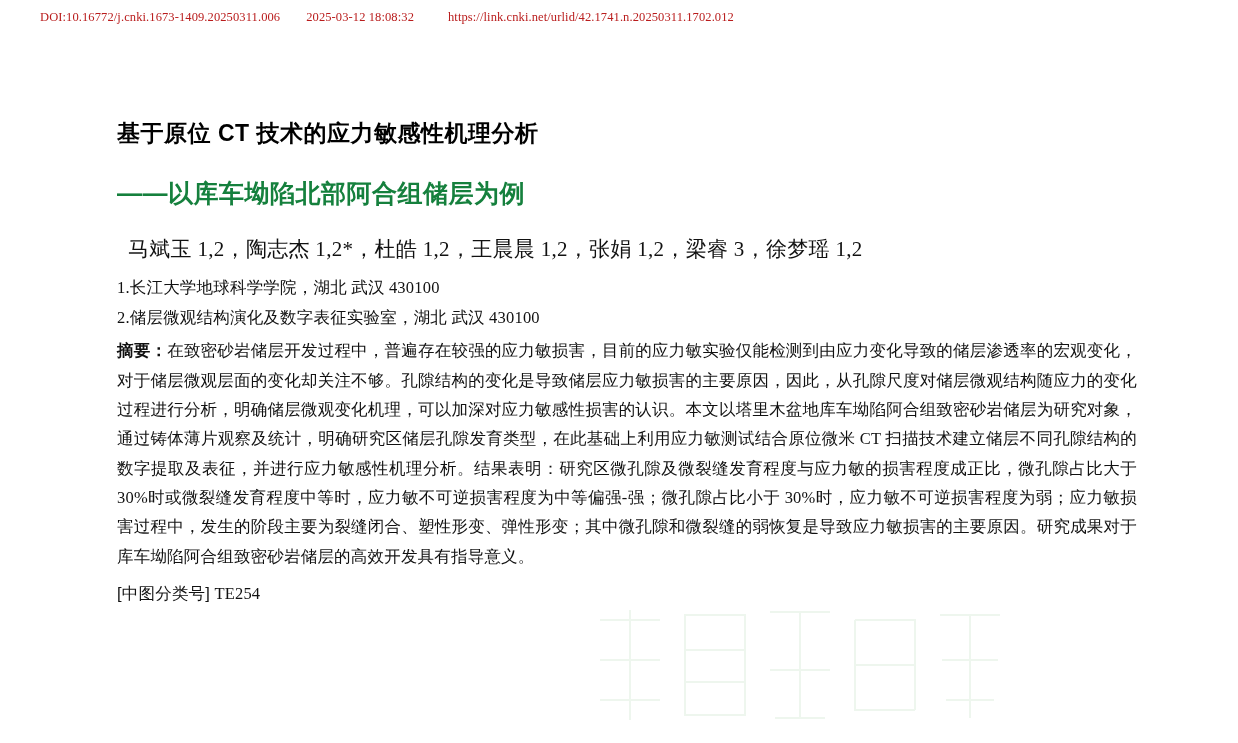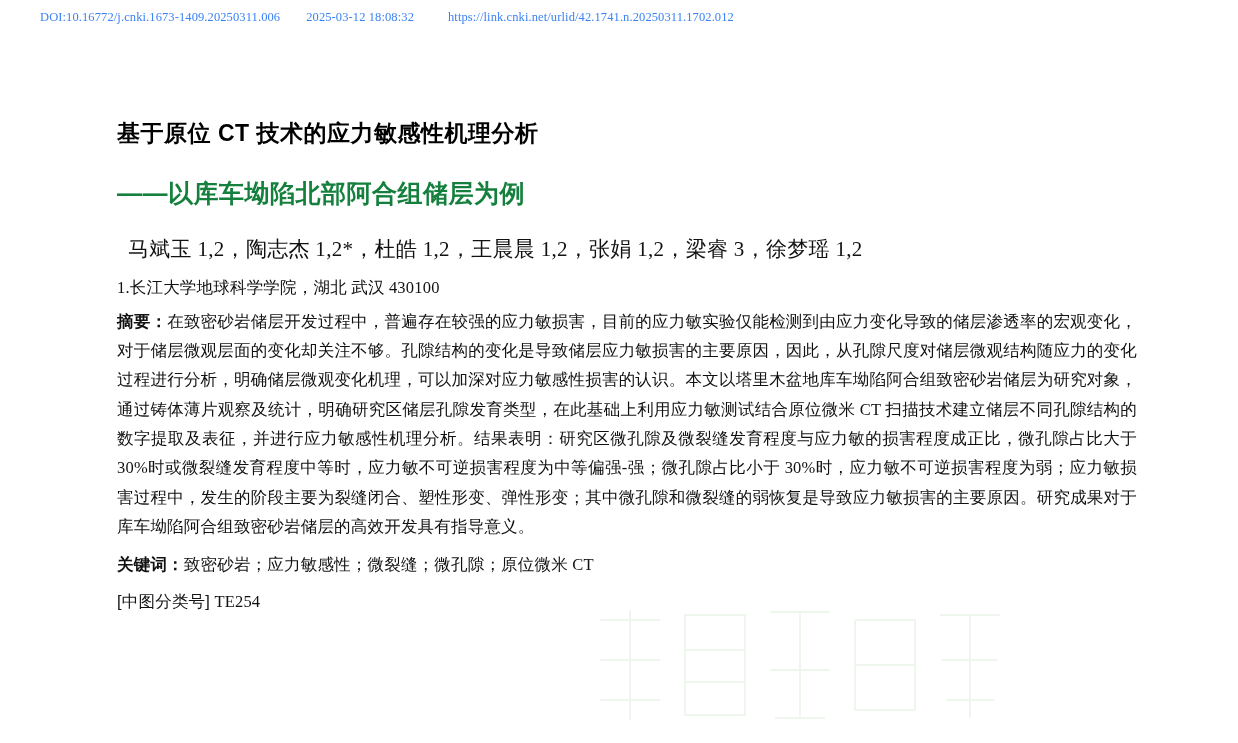--- a/index.html
+++ b/index.html
@@ -25,21 +25,21 @@
   
   .meta-bar {
     position: absolute;
     top: 10px;
     left: 40px;
     right: 40px;
     display: flex;
     align-items: center;
     font-family: "Liberation Serif", serif;
     font-size: 12.5px;
-    color: #3b82f6;
+    color: #b91c1c;
     letter-spacing: 0.1px;
     white-space: nowrap;
   }
   .meta-doi { margin-right: 26px; }
   .meta-date { margin-right: 34px; }
   .meta-url { }
 
   
   .content {
     position: absolute;
@@ -135,24 +135,24 @@
   </div>
 
   <div class="content">
 
     <h1 class="title-main">基于原位 CT 技术的应力敏感性机理分析</h1>
     <h2 class="title-sub">——以库车坳陷北部阿合组储层为例</h2>
 
     <p class="authors">马斌玉 1,2，陶志杰 1,2*，杜皓 1,2，王晨晨 1,2，张娟 1,2，梁睿 3，徐梦瑶 1,2</p>
 
     <p class="affil">1.长江大学地球科学学院，湖北 武汉 430100</p>
+    <p class="affil">2.储层微观结构演化及数字表征实验室，湖北 武汉 430100</p>
 
     <p class="abstract"><span class="label">摘要：</span><span>在致密砂岩储层开发过程中，普遍存在较强的应力敏损害，目前的应力敏实验仅能检测到由应力变化导致的储层渗透率的宏观变化，对于储层微观层面的变化却关注不够。孔隙结构的变化是导致储层应力敏损害的主要原因，因此，从孔隙尺度对储层微观结构随应力的变化过程进行分析，明确储层微观变化机理，可以加深对应力敏感性损害的认识。本文以塔里木盆地库车坳陷阿合组致密砂岩储层为研究对象，通过铸体薄片观察及统计，明确研究区储层孔隙发育类型，在此基础上利用应力敏测试结合原位微米 CT 扫描技术建立储层不同孔隙结构的数字提取及表征，并进行应力敏感性机理分析。结果表明：研究区微孔隙及微裂缝发育程度与应力敏的损害程度成正比，微孔隙占比大于 30%时或微裂缝发育程度中等时，应力敏不可逆损害程度为中等偏强-强；微孔隙占比小于 30%时，应力敏不可逆损害程度为弱；应力敏损害过程中，发生的阶段主要为裂缝闭合、塑性形变、弹性形变；其中微孔隙和微裂缝的弱恢复是导致应力敏损害的主要原因。研究成果对于库车坳陷阿合组致密砂岩储层的高效开发具有指导意义。</span></p>
 
-    <p class="keywords"><span class="label">关键词：</span><span>致密砂岩；应力敏感性；微裂缝；微孔隙；原位微米 CT</span></p>
 
     <p class="clc"><span class="label">[中图分类号]</span>&nbsp;<span>TE254</span></p>
 
   </div>
 
   <div class="watermark">
     <svg width="420" height="130" viewBox="0 0 420 130" xmlns="http://www.w3.org/2000/svg" aria-hidden="true">
       <g fill="none" stroke="#cfe6cf" stroke-width="2">
         <path d="M10 20 L70 20 M40 10 L40 120 M10 60 L70 60 M10 100 L70 100"></path>
         <path d="M95 15 L155 15 L155 115 L95 115 Z M95 50 L155 50 M95 82 L155 82"></path>

